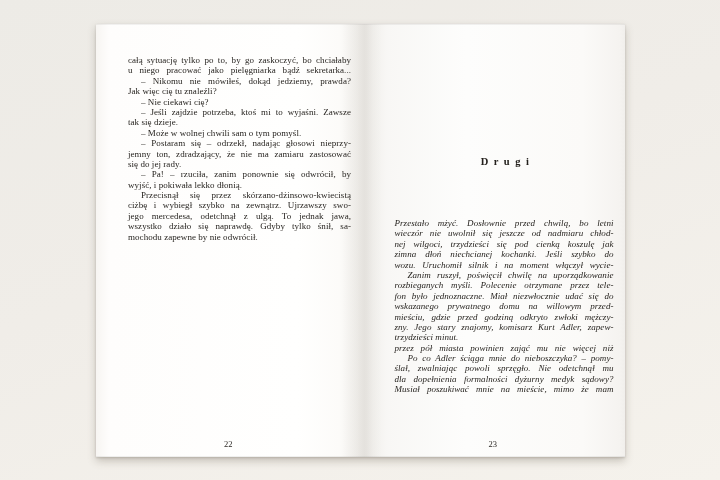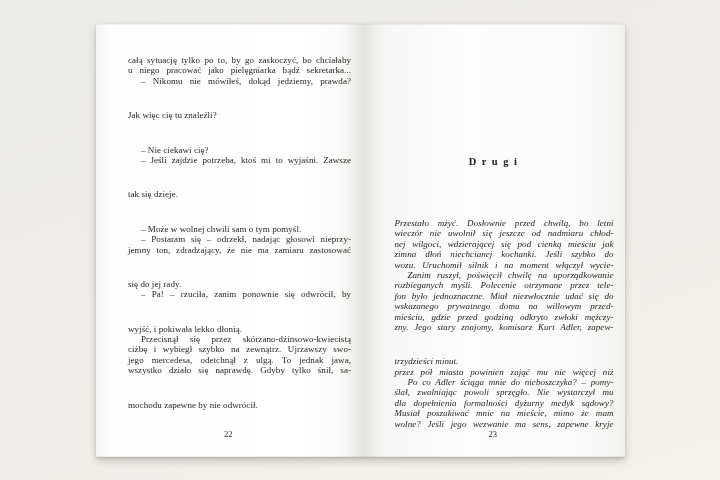--- a/index.html
+++ b/index.html
@@ -77,37 +77,37 @@
     top: 194px;
     width: 219px;
     font-style: italic;
   }
   .line {
     text-align: justify;
     text-align-last: justify;
     height: 10.4px;
     white-space: nowrap;
   }
-  .line.end { text-align-last: left; margin-top: 24px; }
+  .line.end { text-align-last: left; }
   .line.ind { text-indent: 13px; }
   .chapter-title {
     position: absolute;
     top: 132px;
-    left: 0;
+    left: 12px;
     width: 100%;
     text-align: center;
     font-size: 10.5px;
     font-weight: bold;
     letter-spacing: 5.5px;
     text-indent: 5.5px;
     color: #23201c;
   }
   .page-number {
     position: absolute;
-    top: 405px;
+    top: 415px;
     left: 0;
     width: 100%;
     text-align: center;
     font-size: 8.5px;
     color: #2c2925;
   }
 </style>
 </head>
 <body>
 
@@ -136,35 +136,34 @@
           <div class="line end">mochodu zapewne by nie odwrócił.</div>
         </div>
       <div class="page-number">22</div>
     </div>
 
     <div class="page page-right">
       <div class="chapter-title">Drugi</div>
       <div class="text-block text-block-right">
           <div class="line">Przestało mżyć. Dosłownie przed chwilą, bo letni</div>
           <div class="line">wieczór nie uwolnił się jeszcze od nadmiaru chłod-</div>
-          <div class="line">nej wilgoci, wdzierającej się pod cienką mieściu jak</div>
+          <div class="line">nej wilgoci, trzydzieści się pod cienką koszulę jak</div>
           <div class="line">zimna dłoń niechcianej kochanki. Jeśli szybko do</div>
           <div class="line">wozu. Uruchomił silnik i na moment włączył wycie-</div>
           <div class="line ind">Zanim ruszył, poświęcił chwilę na uporządkowanie</div>
           <div class="line">rozbieganych myśli. Polecenie otrzymane przez tele-</div>
           <div class="line">fon było jednoznaczne. Miał niezwłocznie udać się do</div>
           <div class="line">wskazanego prywatnego domu na willowym przed-</div>
           <div class="line">mieściu, gdzie przed godziną odkryto zwłoki mężczy-</div>
           <div class="line">zny. Jego stary znajomy, komisarz Kurt Adler, zapew-</div>
           <div class="line end">trzydzieści minut.</div>
           <div class="line">przez pół miasta powinien zająć mu nie więcej niż</div>
           <div class="line ind">Po co Adler ściąga mnie do nieboszczyka? – pomy-</div>
-          <div class="line">ślał, zwalniając powoli sprzęgło. Nie wystarczył mu</div>
+          <div class="line">ślał, zwalniając powoli sprzęgło. Nie odetchnął mu</div>
           <div class="line">dla dopełnienia formalności dyżurny medyk sądowy?</div>
           <div class="line">Musiał poszukiwać mnie na mieście, mimo że mam</div>
-          <div class="line">wolne? Jeśli jego wezwanie ma sens, zapewne kryje</div>
         </div>
       <div class="page-number">23</div>
     </div>
 
     <div class="spine-shadow"></div>
   </div>
 </div>
 
 </body></html>

